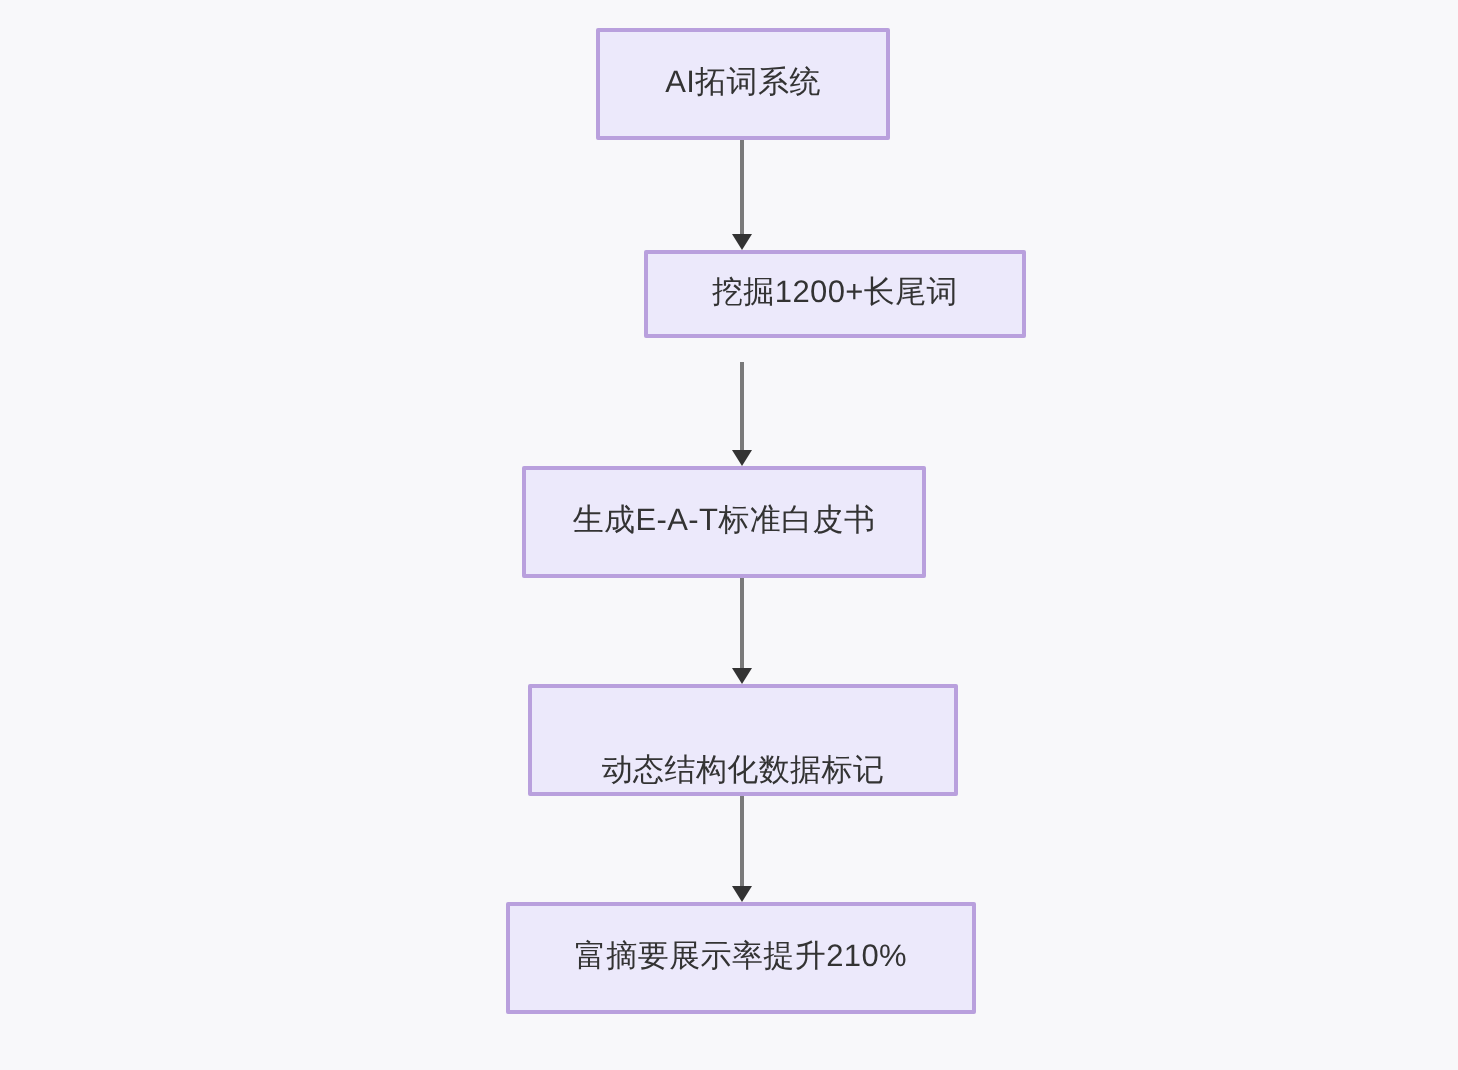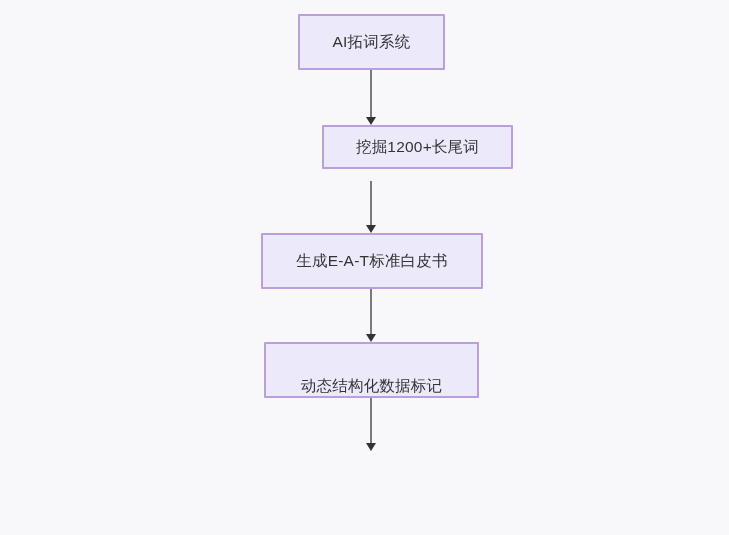--- a/index.html
+++ b/index.html
@@ -84,22 +84,25 @@
   </div>
 
   <div class="node" style="left:298px; top:14px; width:147px; height:56px;">
     <span class="node-label">AI拓词系统</span>
   </div>
 
   <div class="node" style="left:276px; top:125px; width:191px; height:44px;margin-left:46px;">
     <span class="node-label">挖掘1200+长尾词</span>
   </div>
 
-  <div class="node" style="left:261px; top:233px; width:222px; height:56px;">
+  <div class="node" style="left:261px; top:233px; width:202px; height:56px;">
     <span class="node-label">生成E-A-T标准白皮书</span>
   </div>
 
   <div class="node" style="left:264px; top:342px; width:215px; height:56px;align-items:flex-end;">
     <span class="node-label">动态结构化数据标记</span>
   </div>
 
+  <div class="node" style="left:253px; top:451px; width:235px; height:56px;">
+    <span class="node-label">富摘要展示率提升210%</span>
+  </div>
 
 </div>
 
 </body></html>

